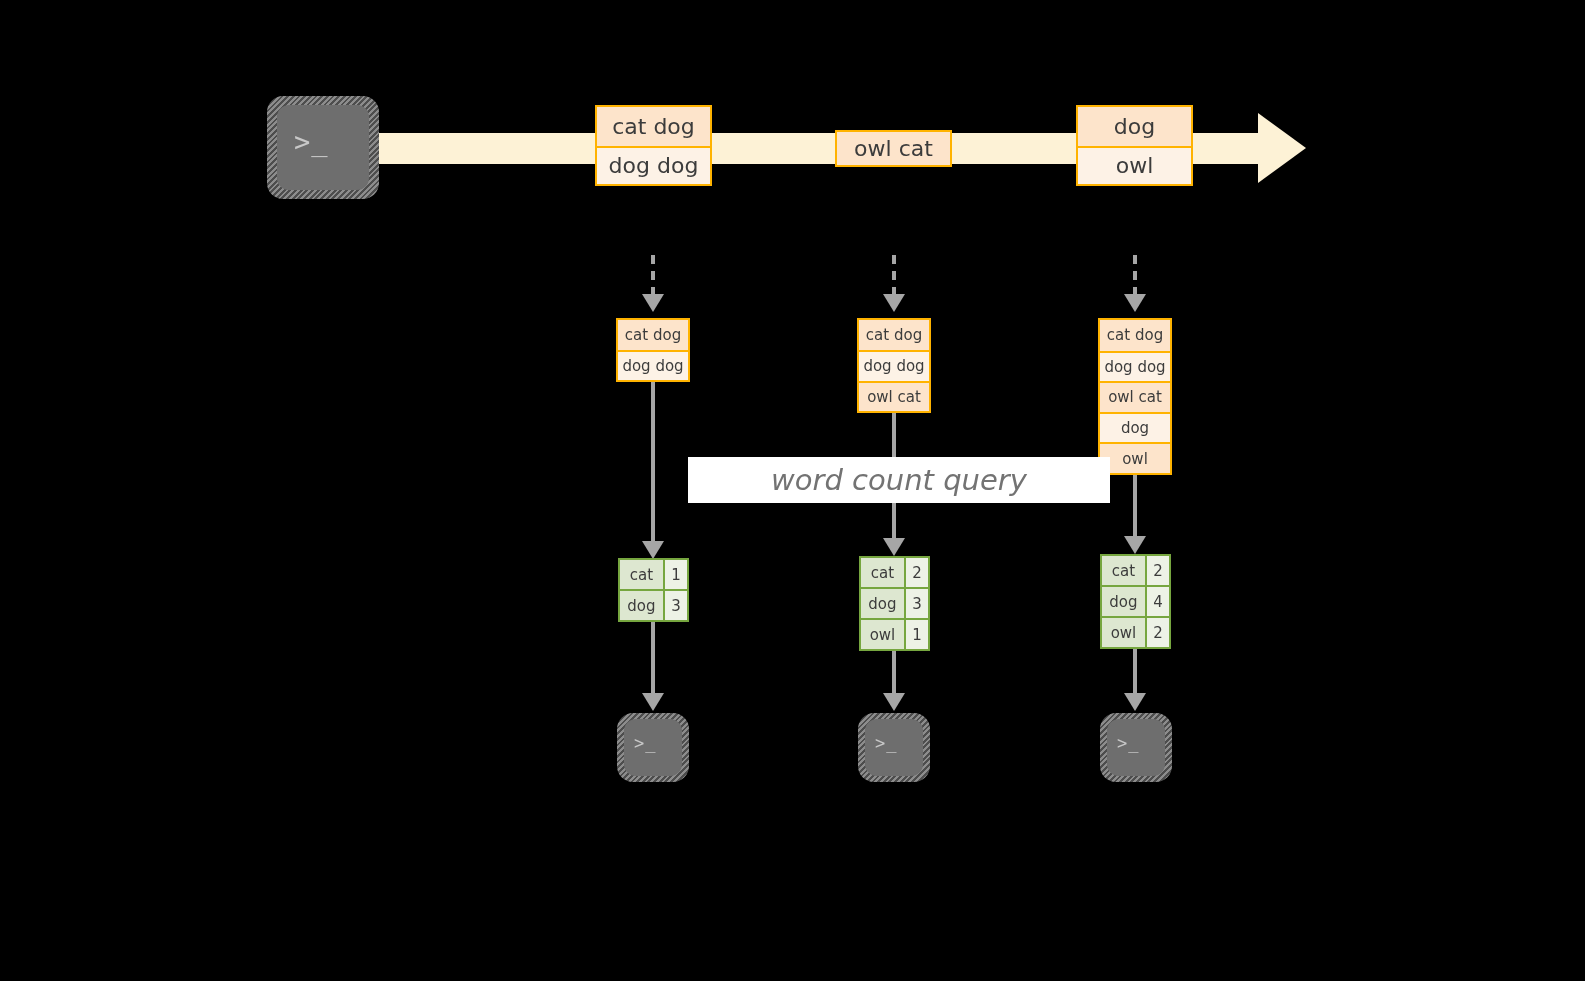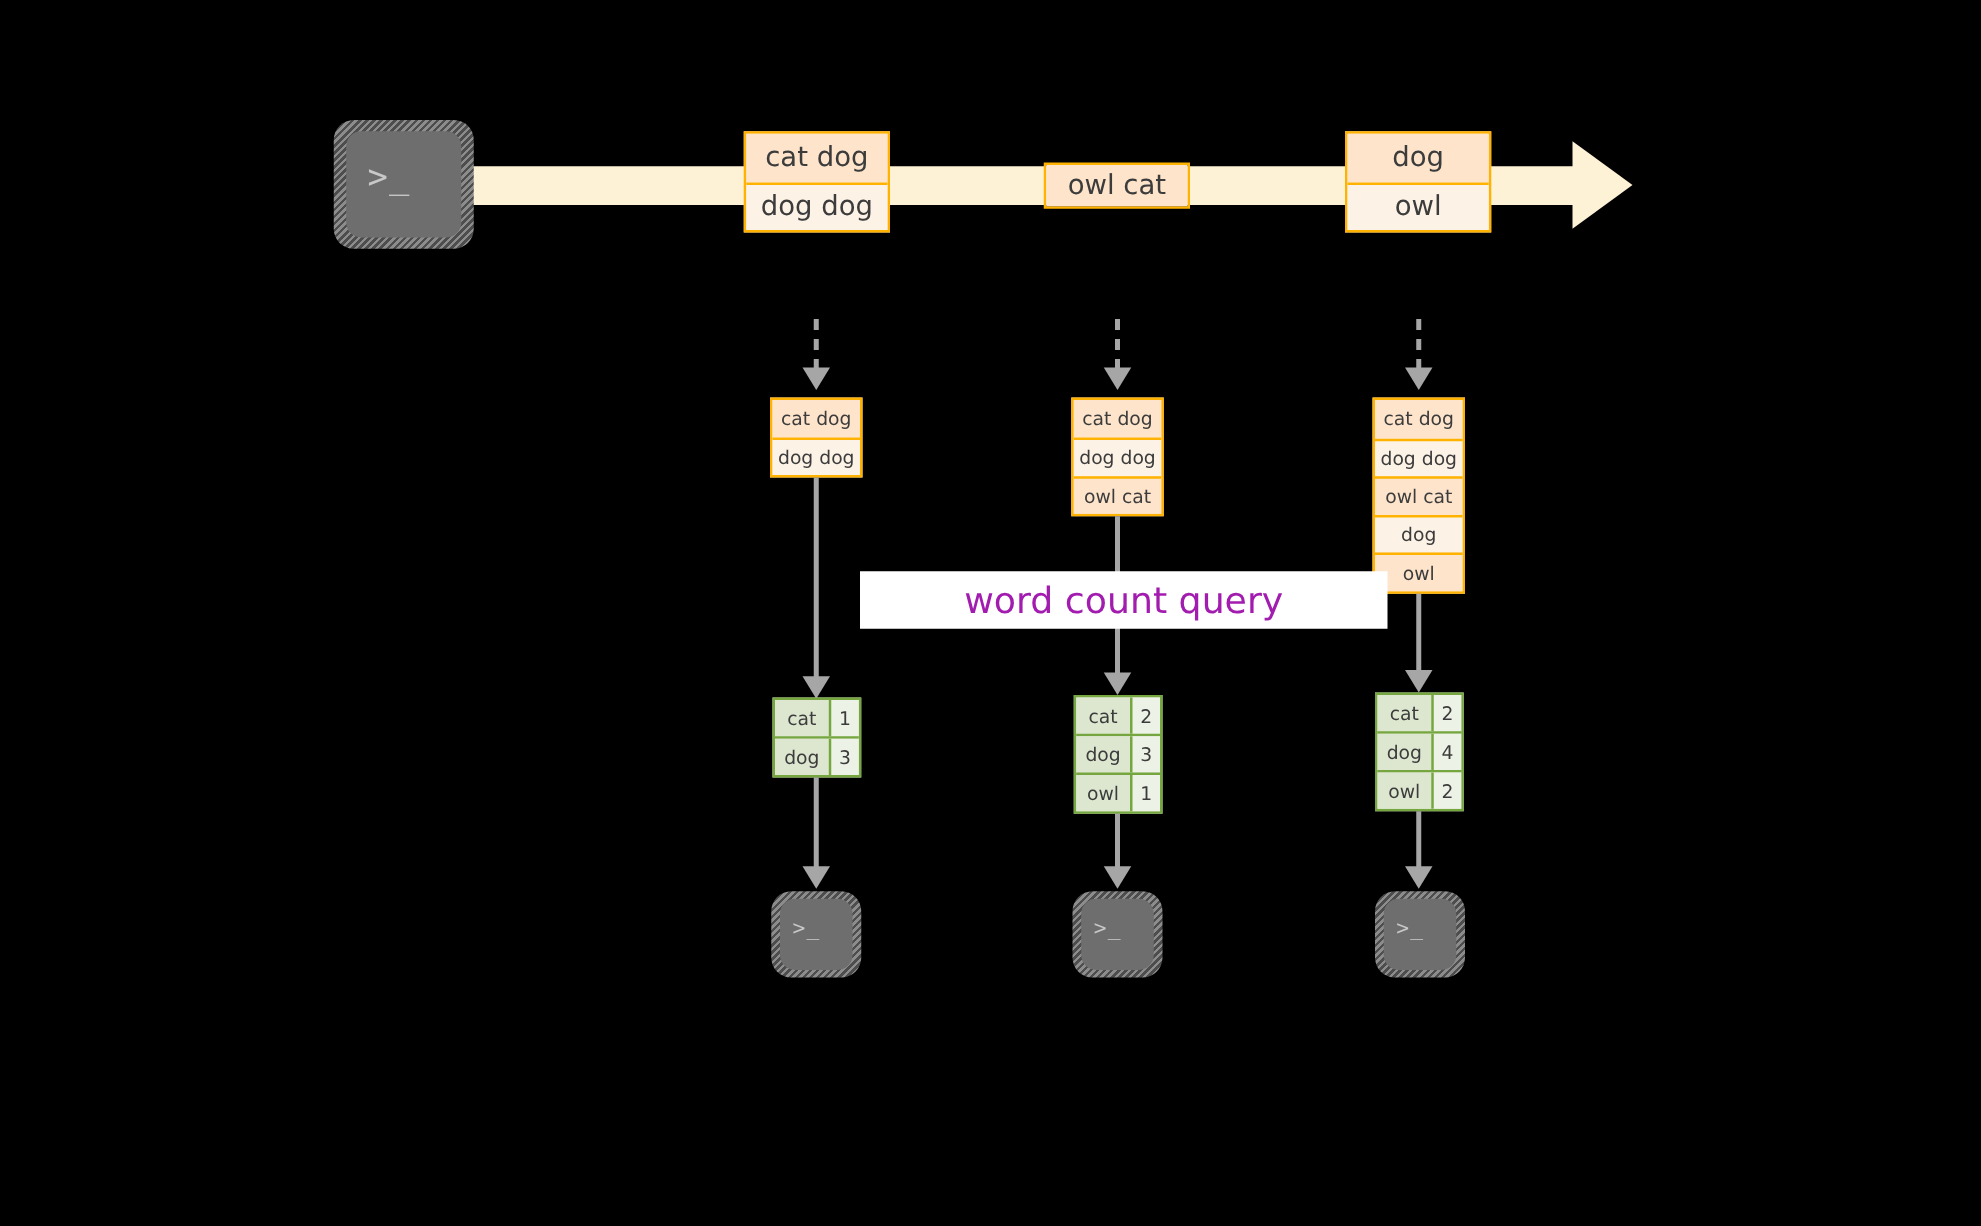--- a/index.html
+++ b/index.html
@@ -127,22 +127,23 @@
     border-top: 18px solid #a6a6a6;
   }
 
   
   .qlabel {
     position: absolute;
     background: #ffffff;
     display: flex;
     align-items: center;
     justify-content: center;
-    color: #a21caf;
+    color: #737373;
     white-space: nowrap;
+    font-style: italic;
   }
 </style>
 </head>
 <body>
 
 <div class="stage">
 
   <div class="band" style="left:366px; top:133px; width:893px; height:31px;"></div>
   <div class="arrowhead" style="left:1258px; top:113px;
               border-top:35px solid transparent;

